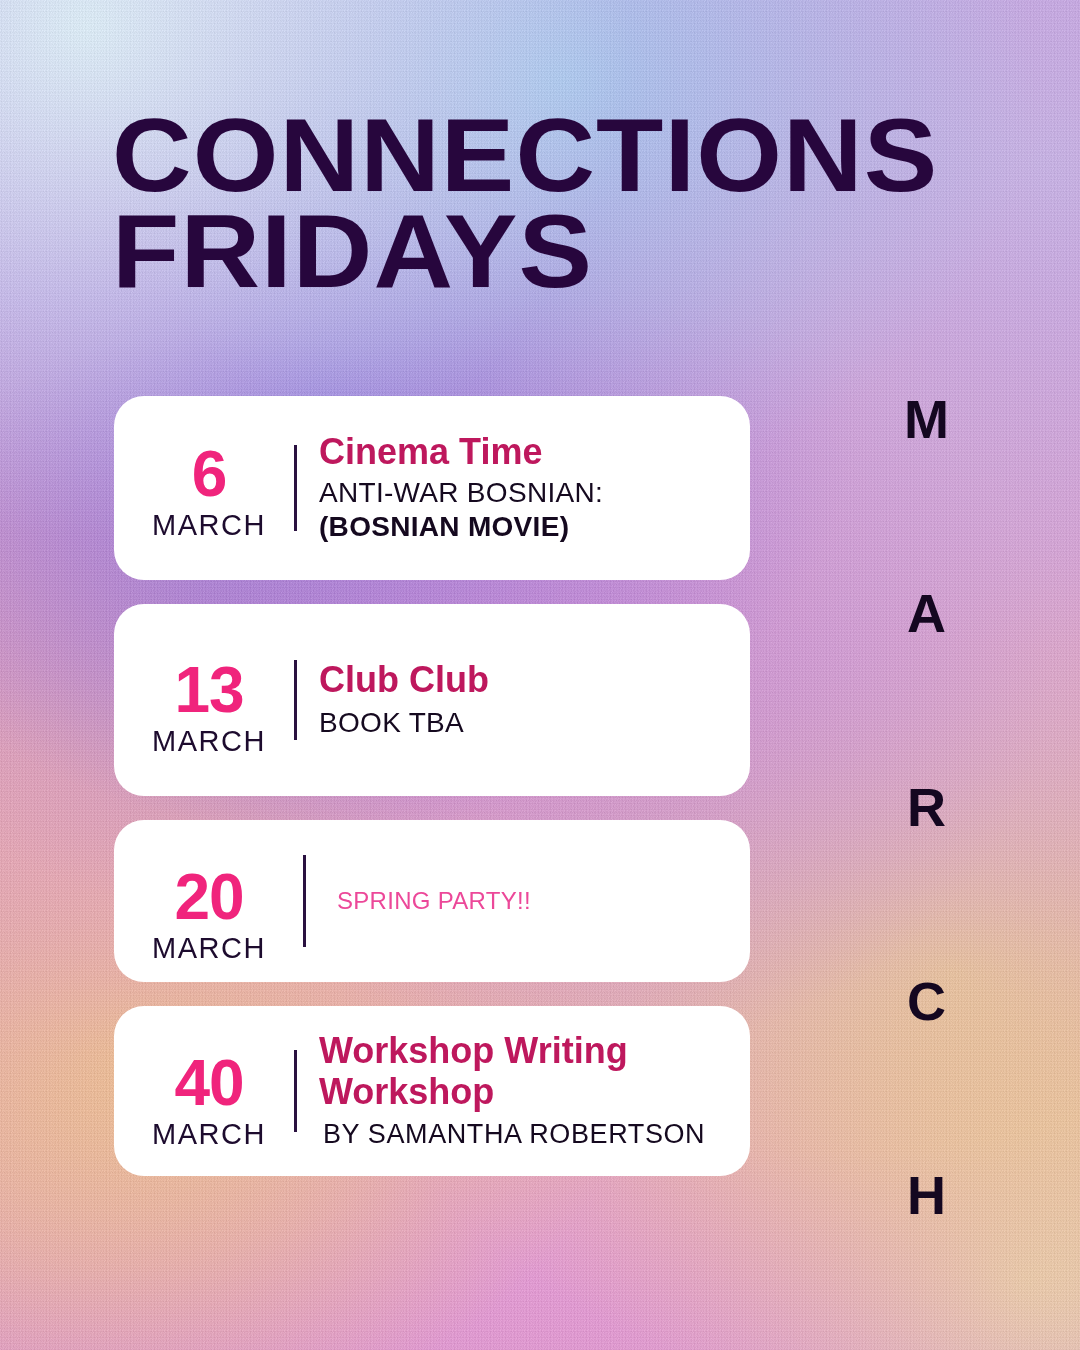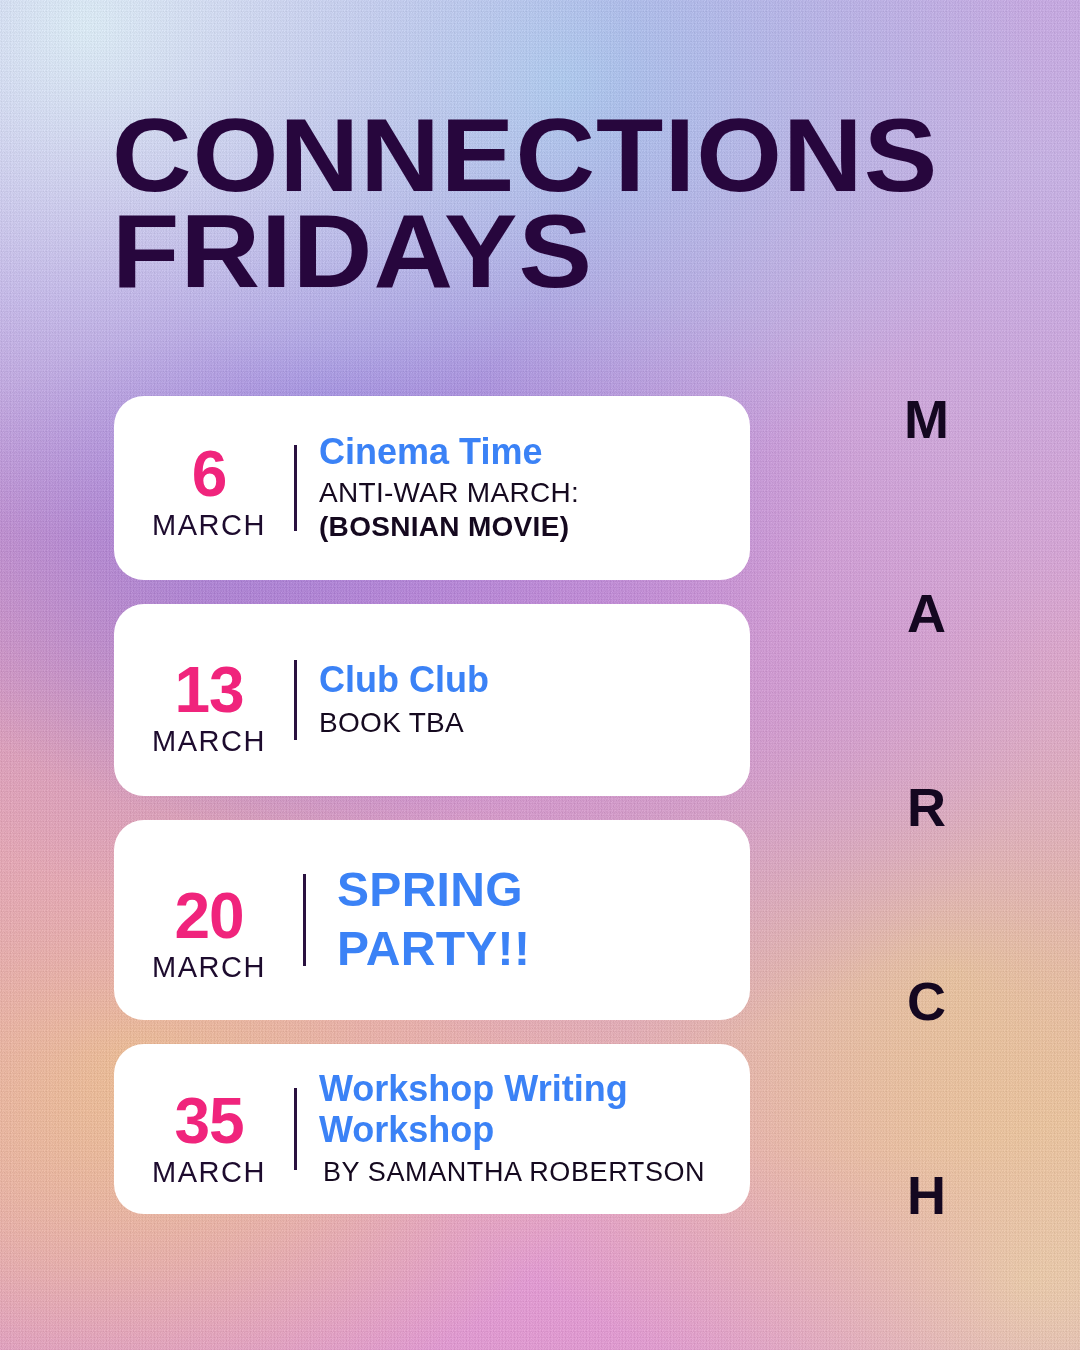--- a/index.html
+++ b/index.html
@@ -143,42 +143,42 @@
   .divider {
     width: 3px;
     background: #2a1140;
     flex: 0 0 3px;
     margin: 0 22px 0 2px;
   }
   .card-body {
     flex: 1 1 auto;
   }
   .card-title {
-    color: #3b82f6;
+    color: #be185d;
     font-weight: bold;
     font-size: 36px;
     line-height: 1.12;
     margin: 0 0 6px 0;
   }
   .card-sub {
     color: #15091f;
     font-size: 28px;
     line-height: 1.22;
     letter-spacing: 0.3px;
   }
   .card-sub .s-line { display: block; }
   .card-sub .s-bold { font-weight: bold; }
-  .card-sub .s-pink { color: #3b82f6; font-weight: bold; font-size: 48px; }
+  .card-sub .s-pink { color: #ec4899; font-weight: normal; font-size: 24px; }
 
   
   #card-0 { height: 184px; }
   #card-0 .divider { height: 86px; }
   #card-1 { height: 192px; }
   #card-1 .divider { height: 80px; }
-  #card-2 { height: 200px; gap: 9px; }
+  #card-2 { height: 162px; gap: 9px; }
   #card-2 .divider { height: 92px; }
   #card-3 { height: 170px; }
   #card-3 .divider { height: 82px; }
 
   #card-0 .card-date { transform: translateY(4px); }
   #card-1 .card-date { transform: translateY(8px); }
   #card-2 .card-date { transform: translateY(14px); }
   #card-3 .card-date { transform: translateY(10px); }
 
   #card-3 .card-sub { font-size: 27px; letter-spacing: 0.6px; padding-left: 4px; }
@@ -211,21 +211,21 @@
 
     <div class="card" id="card-0">
       <div class="card-date">
         <div class="card-day">6</div>
         <div class="card-month">MARCH</div>
       </div>
       <div class="divider"></div>
       <div class="card-body">
         <div class="card-title">Cinema Time</div>
         <div class="card-sub">
-          <span class="s-line">ANTI-WAR MARCH:</span>
+          <span class="s-line">ANTI-WAR BOSNIAN:</span>
           <span class="s-line"><span class="s-bold">(BOSNIAN MOVIE)</span></span>
         </div>
       </div>
     </div>
 
     <div class="card" id="card-1">
       <div class="card-date">
         <div class="card-day">13</div>
         <div class="card-month">MARCH</div>
       </div>
@@ -246,21 +246,21 @@
       <div class="divider"></div>
       <div class="card-body">
         <div class="card-sub">
           <span class="s-line s-pink">SPRING PARTY!!</span>
         </div>
       </div>
     </div>
 
     <div class="card" id="card-3">
       <div class="card-date">
-        <div class="card-day">35</div>
+        <div class="card-day">40</div>
         <div class="card-month">MARCH</div>
       </div>
       <div class="divider"></div>
       <div class="card-body">
         <div class="card-title">Workshop Writing Workshop</div>
         <div class="card-sub">
           <span class="s-line">BY SAMANTHA ROBERTSON</span>
         </div>
       </div>
     </div>

